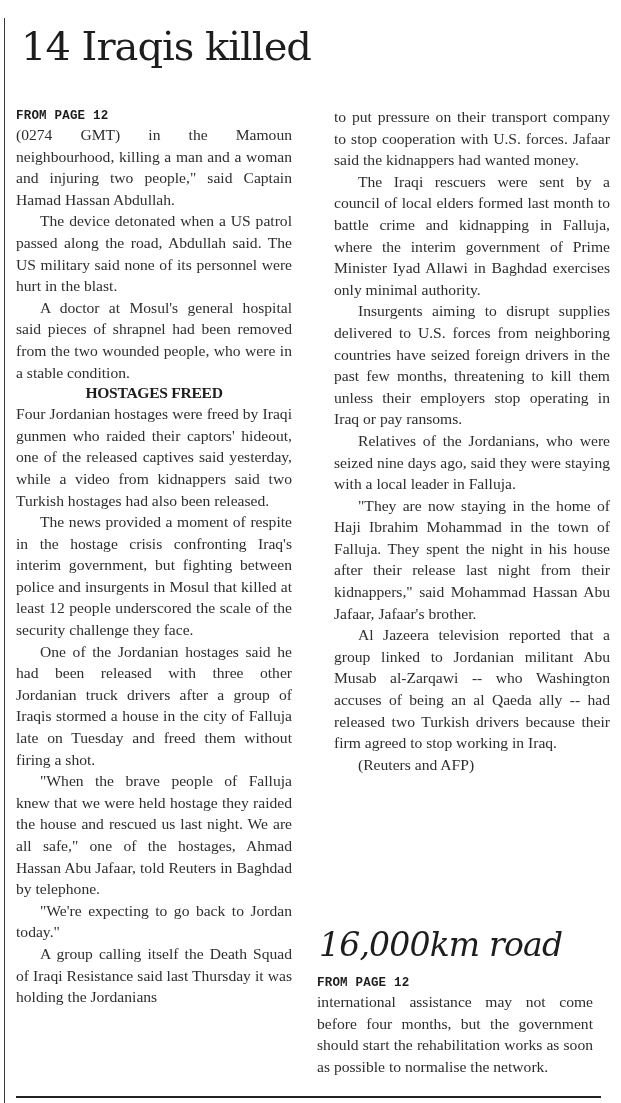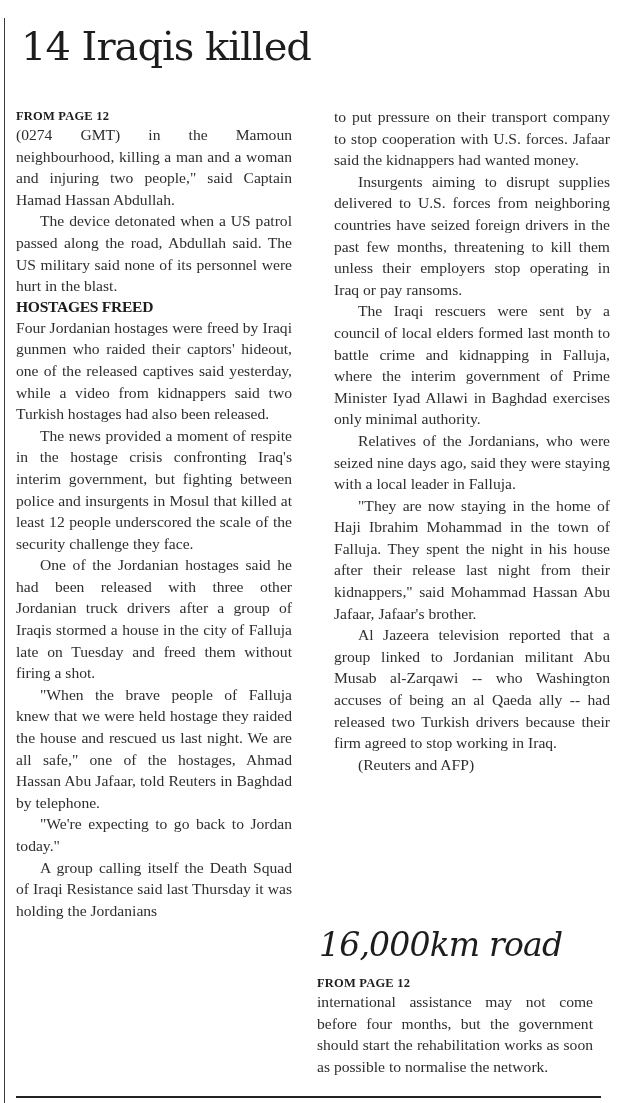--- a/index.html
+++ b/index.html
@@ -7,56 +7,57 @@
   .vrule { position: absolute; left: 4px; top: 18px; width: 1px; height: 1085px; background: #3a3a3a; }
   .hrule { position: absolute; left: 16px; top: 1096px; width: 585px; height: 2px; background: #222; }
   .headline {
     position: absolute; left: 17px; top: 10px;
     font-family: "DejaVu Serif", "Liberation Serif", serif;
     font-size: 40px; line-height: 64px; color: #1d1d1d; letter-spacing: -1px; margin: 4px; font-weight: normal;
   }
   .col { position: absolute; width: 276px; font-family: "Liberation Serif", "DejaVu Serif", serif; font-size: 15.6px; line-height: 21.6px; color: #2e2e2e; }
   .col-left { left: 16px; top: 106px; }
   .col-right { left: 334px; top: 106px; }
-  .kicker { font-family: Liberation Serif, serif; font-weight: bold; font-size: 12.5px; line-height: 16px; color: #1d1d1d; letter-spacing: 0.2px; margin-top: 2px; }
+  .kicker { font-family: Liberation Mono, monospace; font-weight: bold; font-size: 12.5px; line-height: 16px; color: #1d1d1d; letter-spacing: 0.2px; margin-top: 2px; }
   p { margin: 0; text-align: justify; text-align-last: left; }
   p.indent { text-indent: 24px; }
-  .subhead { font-family: "Liberation Serif", "DejaVu Serif", serif; font-weight: bold; font-size: 15.6px; line-height: 20px; color: #1d1d1d; letter-spacing: -0.3px; }
+  .subhead { font-family: "Liberation Serif", "DejaVu Serif", serif; font-weight: bold; font-size: 15.6px; line-height: 20px; color: #1d1d1d; letter-spacing: -0.3px; text-align: center; }
   .credit { text-indent: 24px; }
   .headline2 {
     position: absolute; left: 319px; top: 925px;
     font-family: "DejaVu Serif", "Liberation Serif", serif;
     font-size: 33px; line-height: 40px; color: #1d1d1d; letter-spacing: -0.8px; margin: 0; font-weight: normal; font-style: italic;
   }
   .col-right2 { left: 317px; top: 973px; }
 </style>
 </head>
 <body>
 
 <div class="vrule"></div>
 
 <h1 class="headline">14 Iraqis killed</h1>
 
 <div class="col col-left">
   <div class="kicker">FROM PAGE 12</div>
   <p>(0274 GMT) in the Mamoun neighbourhood, killing a man and a woman and injuring two people," said Captain Hamad Hassan Abdullah.</p>
   <p class="indent">The device detonated when a US patrol passed along the road, Abdullah said. The US military said none of its personnel were hurt in the blast.</p>
+  <p class="indent">A doctor at Mosul's general hospital said pieces of shrapnel had been removed from the two wounded people, who were in a stable condition.</p>
   <div class="subhead">HOSTAGES FREED</div>
   <p>Four Jordanian hostages were freed by Iraqi gunmen who raided their captors' hideout, one of the released captives said yesterday, while a video from kidnappers said two Turkish hostages had also been released.</p>
   <p class="indent">The news provided a moment of respite in the hostage crisis confronting Iraq's interim government, but fighting between police and insurgents in Mosul that killed at least 12 people underscored the scale of the security challenge they face.</p>
   <p class="indent">One of the Jordanian hostages said he had been released with three other Jordanian truck drivers after a group of Iraqis stormed a house in the city of Falluja late on Tuesday and freed them without firing a shot.</p>
   <p class="indent">"When the brave people of Falluja knew that we were held hostage they raided the house and rescued us last night. We are all safe," one of the hostages, Ahmad Hassan Abu Jafaar, told Reuters in Baghdad by telephone.</p>
   <p class="indent">"We're expecting to go back to Jordan today."</p>
   <p class="indent">A group calling itself the Death Squad of Iraqi Resistance said last Thursday it was holding the Jordanians</p>
 </div>
 
 <div class="col col-right">
   <p>to put pressure on their transport company to stop cooperation with U.S. forces. Jafaar said the kidnappers had wanted money.</p>
+  <p class="indent">The Iraqi rescuers were sent by a council of local elders formed last month to battle crime and kidnapping in Falluja, where the interim government of Prime Minister Iyad Allawi in Baghdad exercises only minimal authority.</p>
   <p class="indent">Insurgents aiming to disrupt supplies delivered to U.S. forces from neighboring countries have seized foreign drivers in the past few months, threatening to kill them unless their employers stop operating in Iraq or pay ransoms.</p>
-  <p class="indent">The Iraqi rescuers were sent by a council of local elders formed last month to battle crime and kidnapping in Falluja, where the interim government of Prime Minister Iyad Allawi in Baghdad exercises only minimal authority.</p>
   <p class="indent">Relatives of the Jordanians, who were seized nine days ago, said they were staying with a local leader in Falluja.</p>
   <p class="indent">"They are now staying in the home of Haji Ibrahim Mohammad in the town of Falluja. They spent the night in his house after their release last night from their kidnappers," said Mohammad Hassan Abu Jafaar, Jafaar's brother.</p>
   <p class="indent">Al Jazeera television reported that a group linked to Jordanian militant Abu Musab al-Zarqawi -- who Washington accuses of being an al Qaeda ally -- had released two Turkish drivers because their firm agreed to stop working in Iraq.</p>
   <p class="credit">(Reuters and AFP)</p>
 </div>
 
 <h2 class="headline2">16,000km road</h2>
 
 <div class="col col-right2">
   <div class="kicker">FROM PAGE 12</div>

